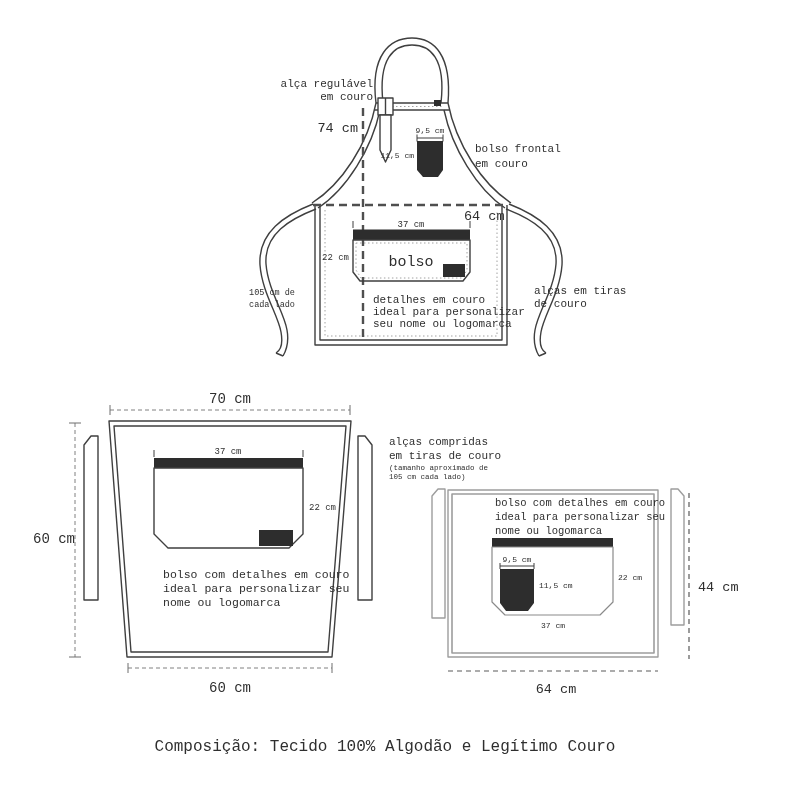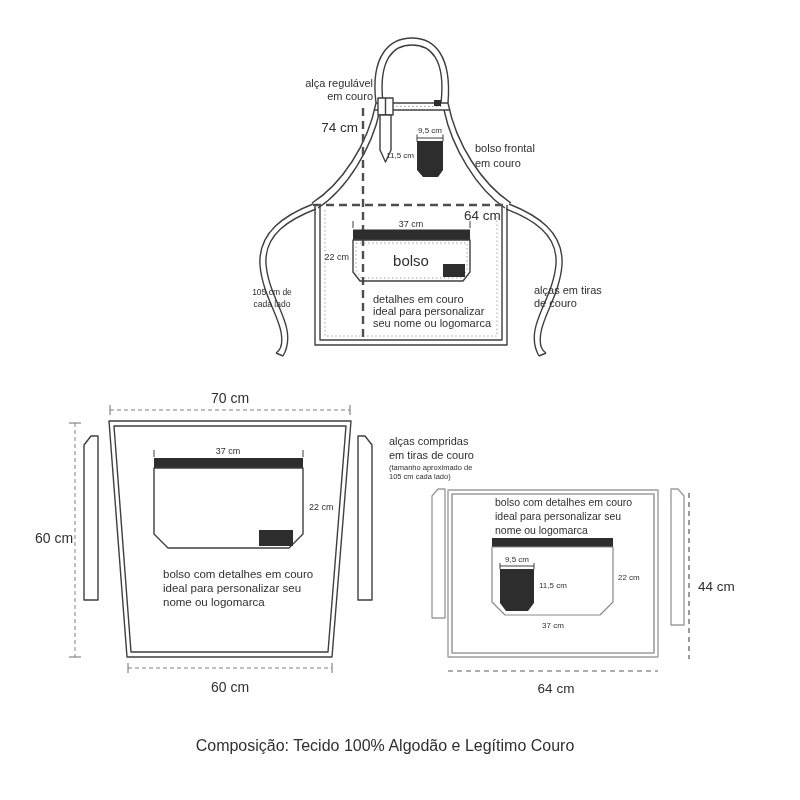--- a/index.html
+++ b/index.html
@@ -1,17 +1,17 @@
 <!DOCTYPE html>
 <html style="--background: #ffffff; --line: #3f3f3f; --line-gray: #9d9d9d; --fill-dark: #2d2d2d; --text: #2f2f2f;"><head>
 <meta charset="utf-8">
 <style>
   html,body{margin:0;padding:0;background:#fff;}
   .stage{position:relative;width:800px;height:800px;background:var(--background,#ffffff);
-         font-family:Liberation Sans, sans-serif;overflow:hidden;}
+         font-family:Liberation Mono, monospace;overflow:hidden;}
   svg{display:block;}
   
   .st  {stroke:var(--line,#3f3f3f);stroke-width:1.4;fill:none;stroke-linejoin:round;}
   .stw {stroke:var(--line,#3f3f3f);stroke-width:1.4;fill:var(--background,#fff);stroke-linejoin:round;}
   .dk  {fill:var(--fill-dark,#2d2d2d);stroke:none;}
   
   .gy  {stroke:var(--line-gray,#9d9d9d);stroke-width:1.6;fill:none;stroke-linejoin:round;}
   .gyw {stroke:var(--line-gray,#9d9d9d);stroke-width:1.4;fill:var(--background,#fff);stroke-linejoin:round;}
   .pk  {stroke:#8a8a8a;stroke-width:1.2;fill:none;stroke-linejoin:round;}
   

